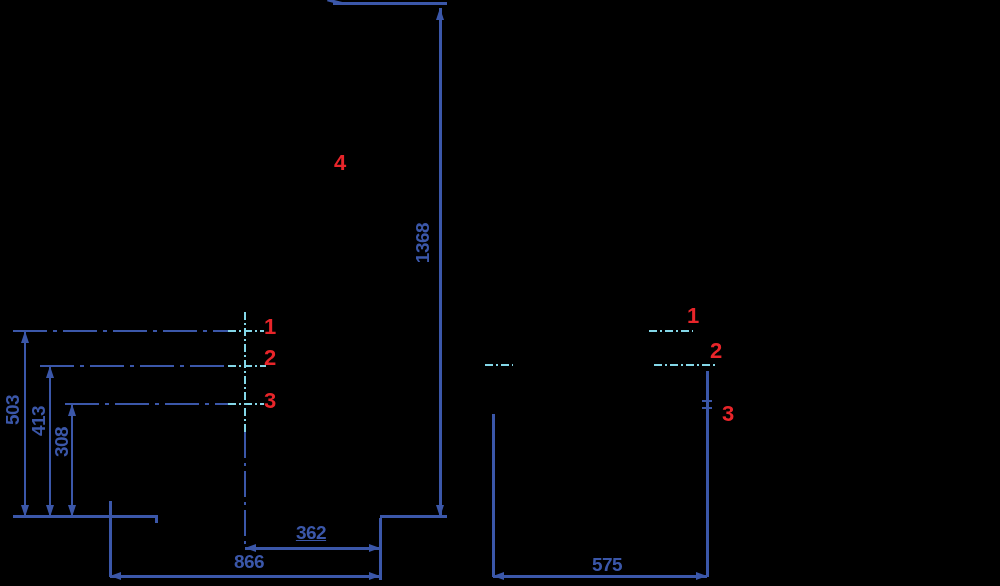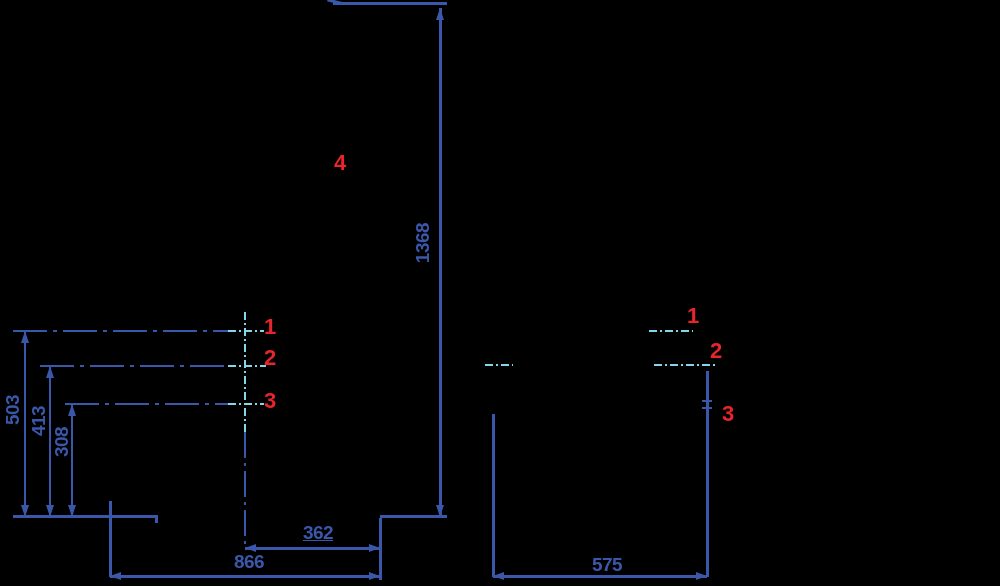--- a/index.html
+++ b/index.html
@@ -69,21 +69,21 @@
   <div class="dim-label vlabel" style="left:17px;top:412px;width:44px;height:18px;">413</div>
 
   <div class="ln" style="left:71px;top:404px;width:2px;height:113px;"></div>
   <div class="arr up" style="left:68px;top:404px;"></div>
   <div class="arr down" style="left:68px;top:505px;"></div>
   <div class="dim-label vlabel" style="left:40px;top:433px;width:44px;height:18px;">308</div>
 
   <div class="ln" style="left:245px;top:547px;width:135px;height:3px;"></div>
   <div class="arr left" style="left:245px;top:544px;"></div>
   <div class="arr right" style="left:369px;top:544px;"></div>
-  <div class="dim-label" style="left:295px;top:524px;width:46px;height:18px;text-decoration:underline;">362</div>
+  <div class="dim-label" style="left:288px;top:524px;width:46px;height:18px;text-decoration:underline;">362</div>
 
   <div class="ln" style="left:110px;top:575px;width:270px;height:3px;"></div>
   <div class="arr left" style="left:110px;top:572px;"></div>
   <div class="arr right" style="left:369px;top:572px;"></div>
   <div class="dim-label" style="left:226px;top:553px;width:46px;height:18px;">866</div>
 
   <div class="marker" style="left:261px;top:315px;">1</div>
   <div class="marker" style="left:261px;top:346px;">2</div>
   <div class="marker" style="left:261px;top:389px;">3</div>
   <div class="marker" style="left:331px;top:151px;">4</div>

